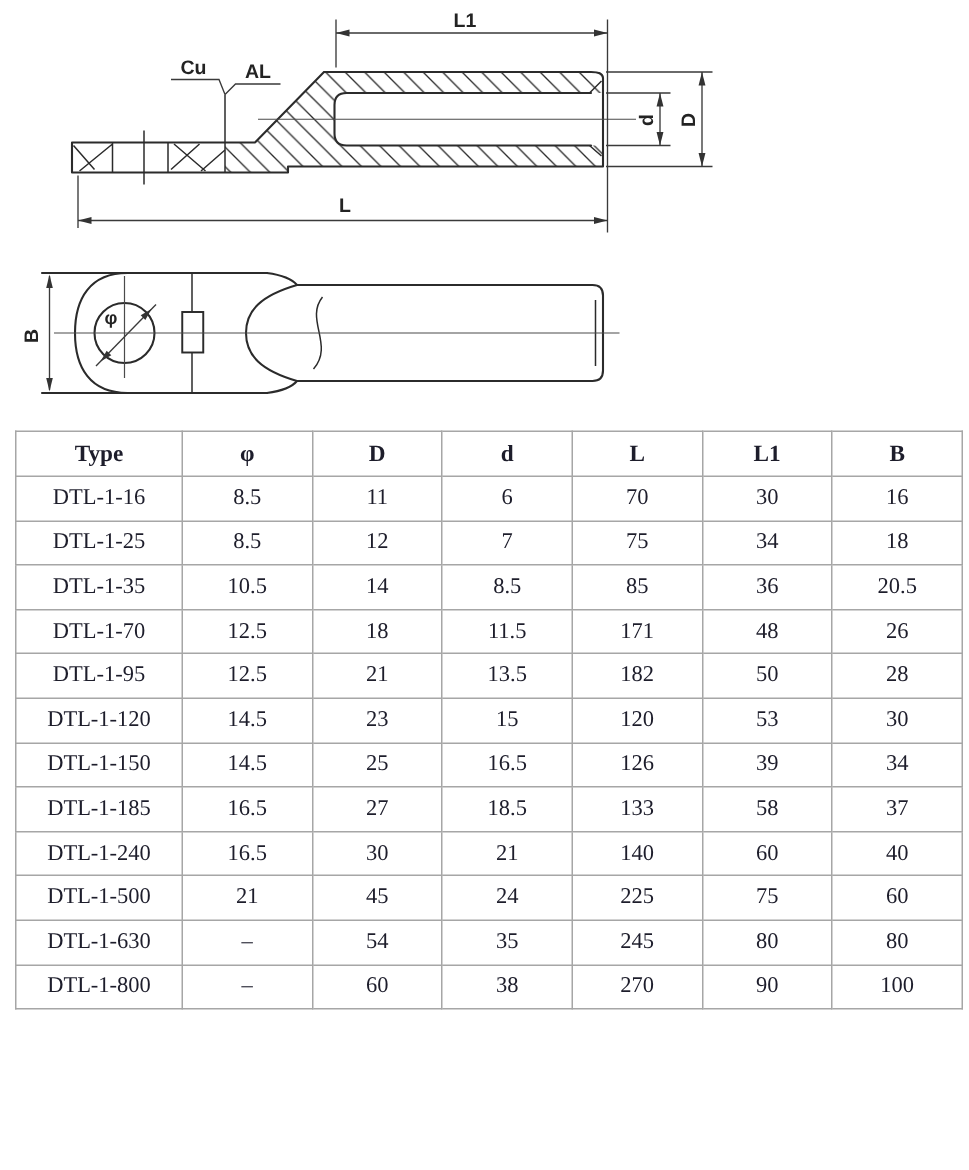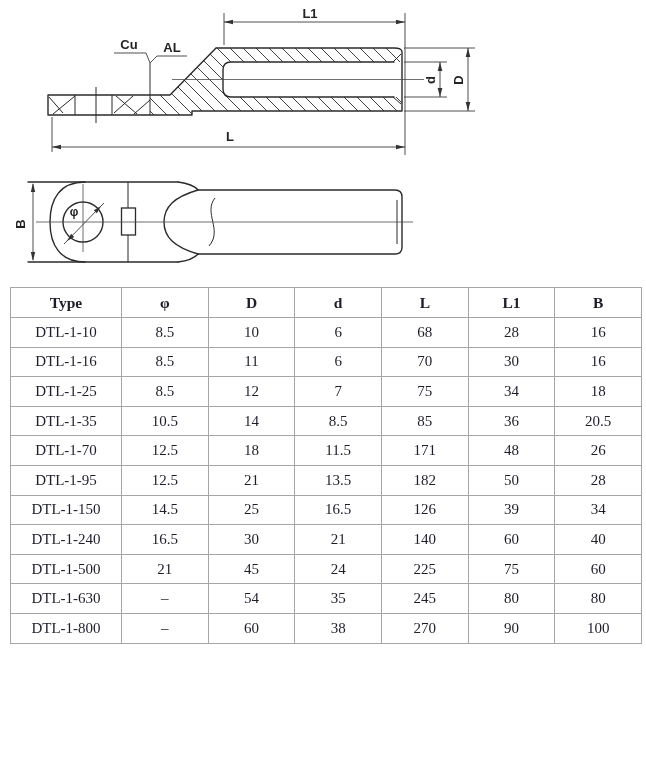--- a/index.html
+++ b/index.html
@@ -143,29 +143,20 @@
         <th>φ</th>
         <th>D</th>
         <th>d</th>
         <th>L</th>
         <th>L1</th>
         <th>B</th>
       </tr>
   </thead>
   <tbody>
       <tr>
-        <td>DTL-1-10</td>
-        <td>8.5</td>
-        <td>10</td>
-        <td>6</td>
-        <td>68</td>
-        <td>28</td>
-        <td>16</td>
-      </tr>
-      <tr>
         <td>DTL-1-16</td>
         <td>8.5</td>
         <td>11</td>
         <td>6</td>
         <td>70</td>
         <td>30</td>
         <td>16</td>
       </tr>
       <tr>
         <td>DTL-1-25</td>
@@ -197,29 +188,47 @@
       <tr>
         <td>DTL-1-95</td>
         <td>12.5</td>
         <td>21</td>
         <td>13.5</td>
         <td>182</td>
         <td>50</td>
         <td>28</td>
       </tr>
       <tr>
+        <td>DTL-1-120</td>
+        <td>14.5</td>
+        <td>23</td>
+        <td>15</td>
+        <td>120</td>
+        <td>53</td>
+        <td>30</td>
+      </tr>
+      <tr>
         <td>DTL-1-150</td>
         <td>14.5</td>
         <td>25</td>
         <td>16.5</td>
         <td>126</td>
         <td>39</td>
         <td>34</td>
       </tr>
       <tr>
+        <td>DTL-1-185</td>
+        <td>16.5</td>
+        <td>27</td>
+        <td>18.5</td>
+        <td>133</td>
+        <td>58</td>
+        <td>37</td>
+      </tr>
+      <tr>
         <td>DTL-1-240</td>
         <td>16.5</td>
         <td>30</td>
         <td>21</td>
         <td>140</td>
         <td>60</td>
         <td>40</td>
       </tr>
       <tr>
         <td>DTL-1-500</td>

